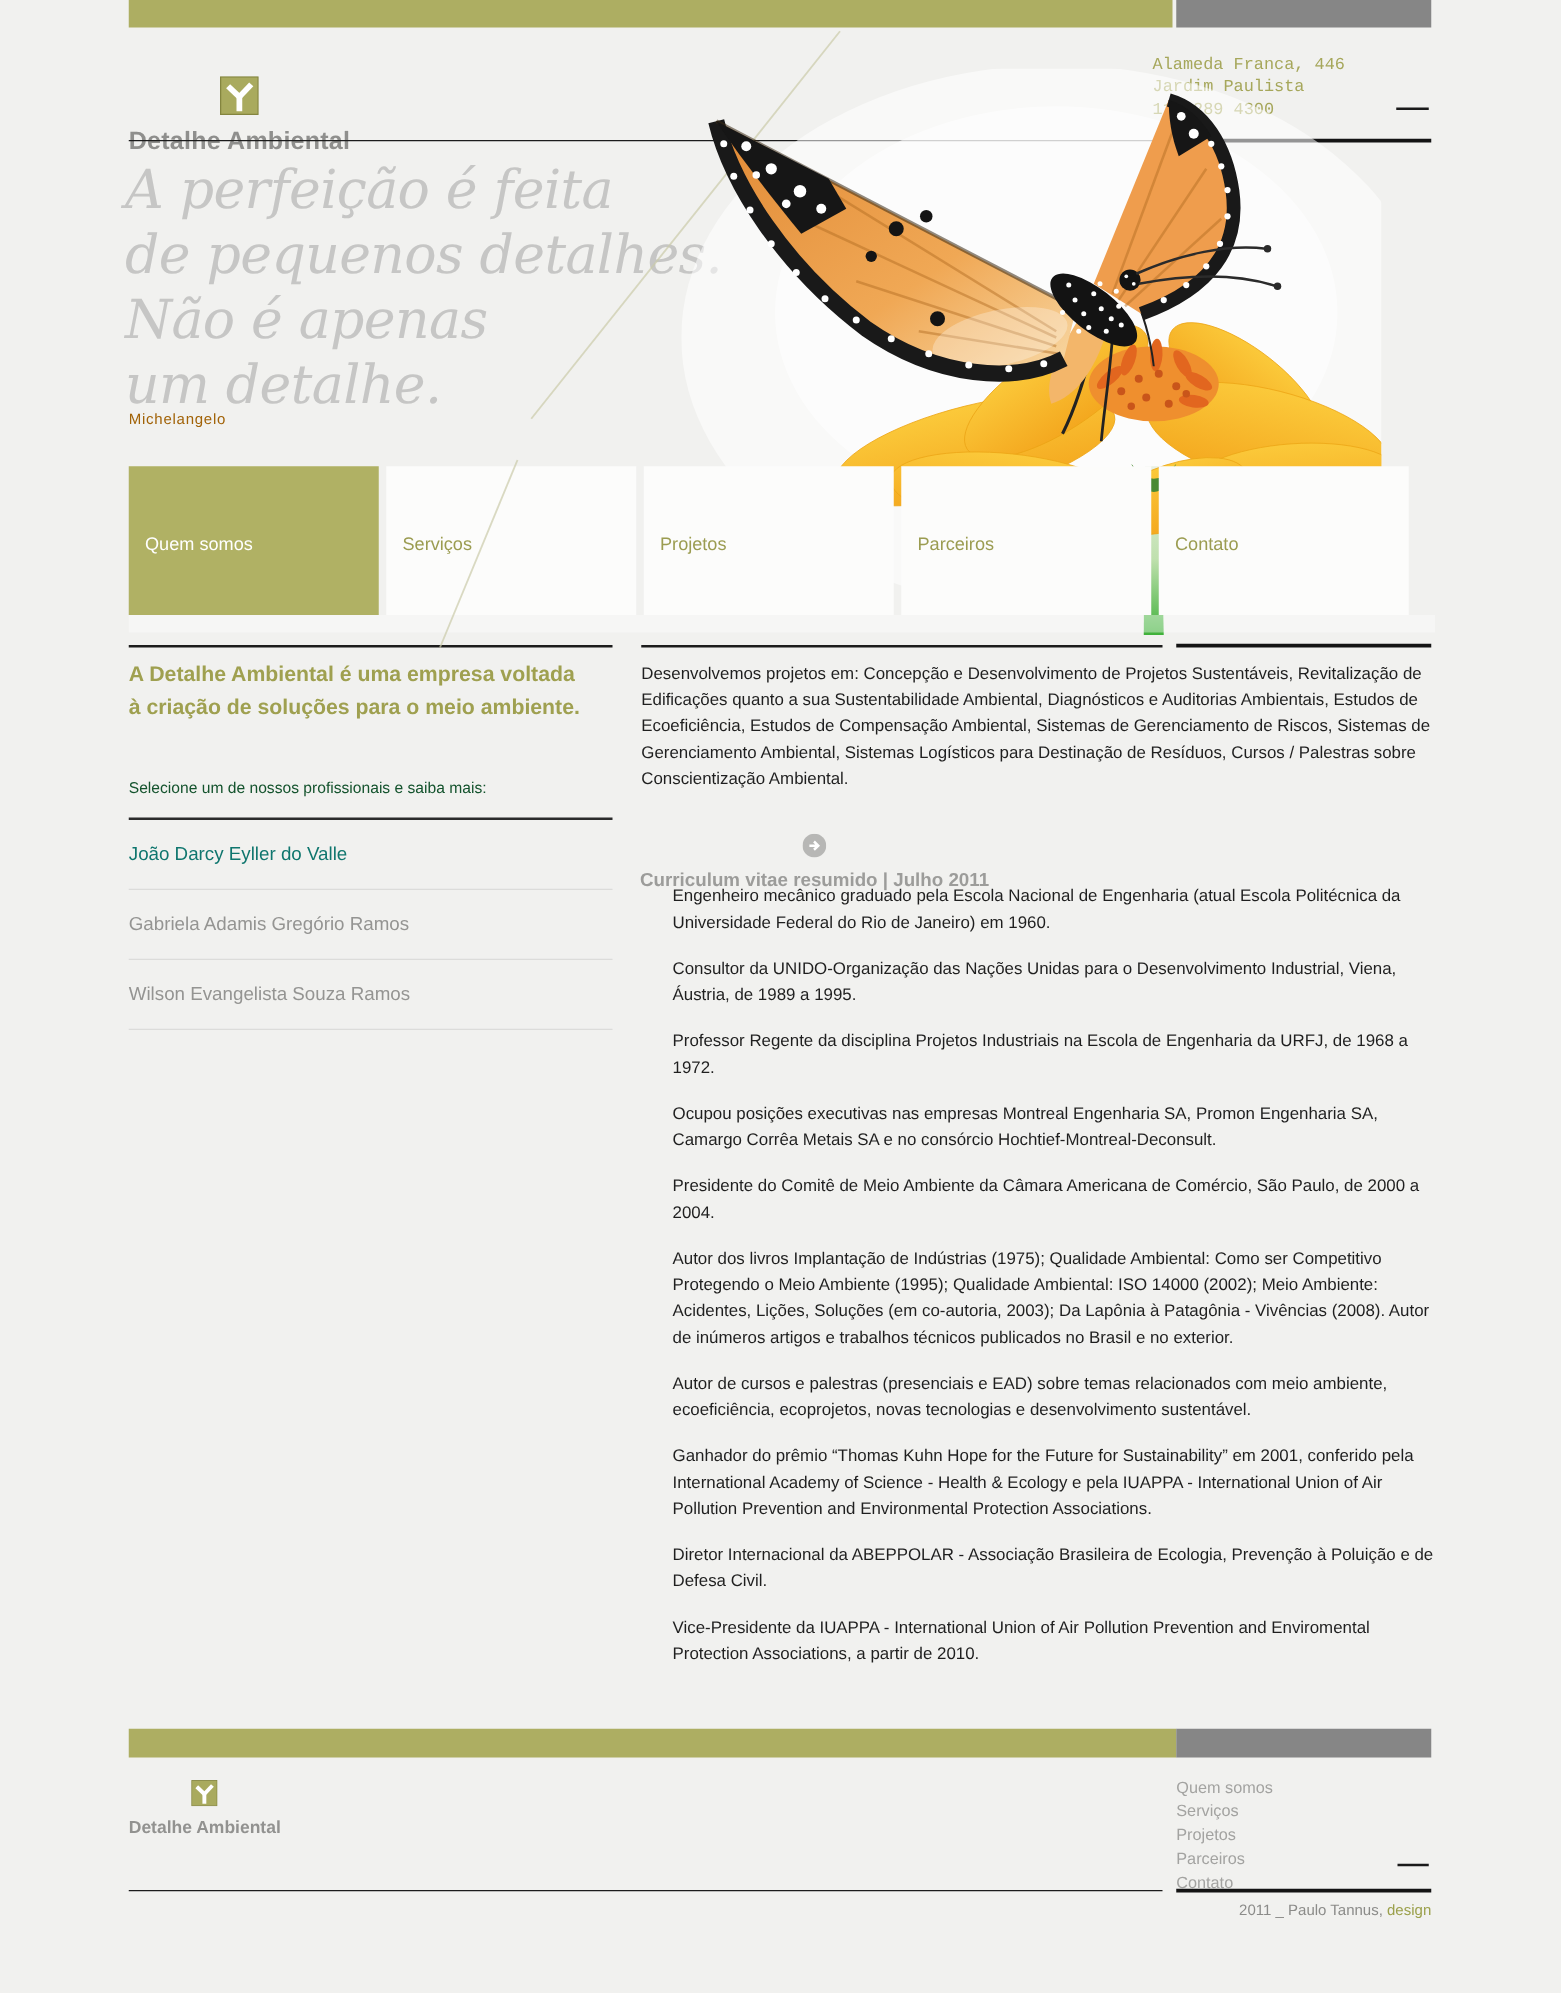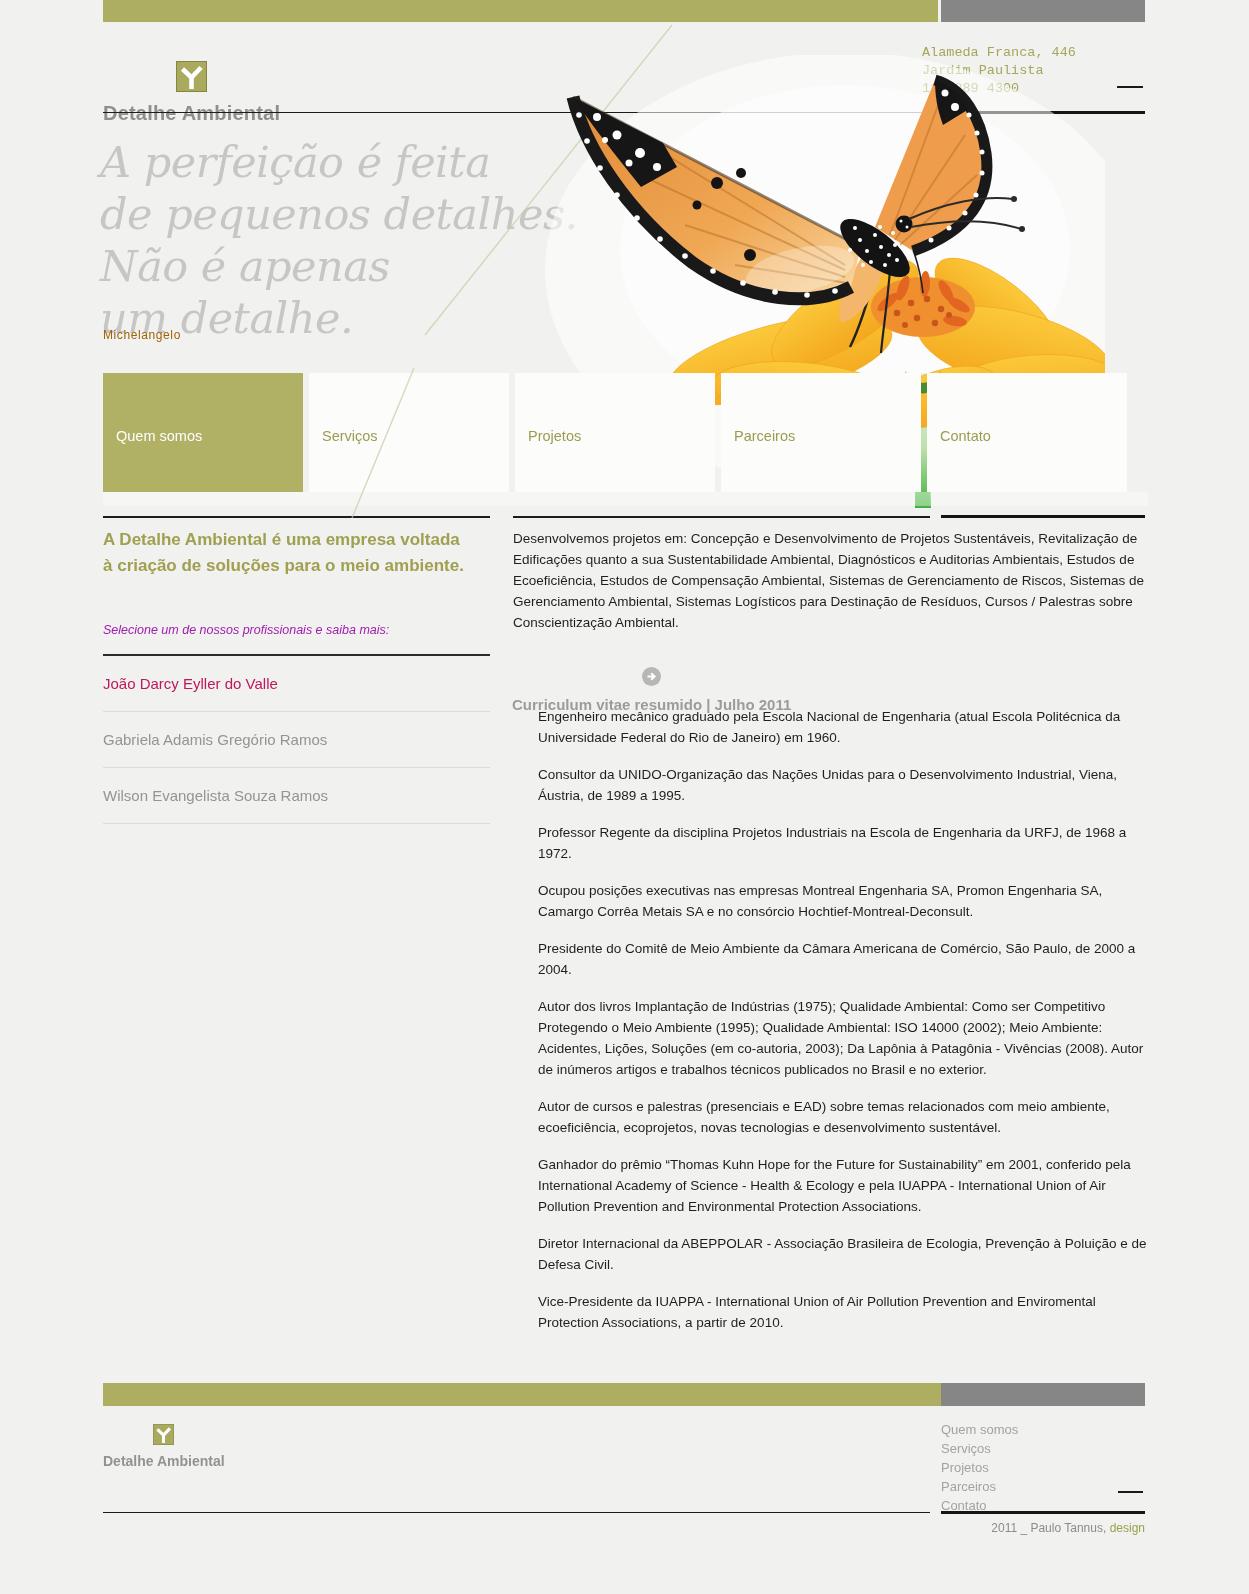--- a/index.html
+++ b/index.html
@@ -45,28 +45,28 @@
     display:flex;align-items:flex-end;
     padding:0 0 48px 13px;
     font-size:14.5px;color:#9b9c51;
   }
   .tab.active{background:#b0b164;color:#ffffff;}
 
   
   .intro-left{
     font-size:17px;line-height:26px;font-weight:bold;color:#9fa050;
   }
-  .hint{font-size:12.5px;color:#a21caf;font-style:italic;}
+  .hint{font-size:12.5px;color:#14532d;}
   .people{width:387px;}
   .person{
     height:55px;display:flex;align-items:center;
     border-bottom:1px solid #dcdcda;
     font-size:15px;color:#949492;cursor:pointer;
   }
-  .person.active{color:#be185d;}
+  .person.active{color:#0f766e;}
   .para{font-size:13.5px;line-height:21px;color:#1f1f1f;}
   .cv-head{display:flex;align-items:center;gap:10px;}
   .cv-head-label{font-size:15px;font-weight:bold;color:#9c9c9a;}
   .cv p{margin:0 0 16px 0;}
 
   
   .footer-brand{font-size:14px;font-weight:bold;color:#929290;}
   .footer-links{display:flex;flex-direction:column;}
   .footer-link{font-size:13px;line-height:19px;color:#a3a3a1;cursor:pointer;}
   .credit{font-size:12px;color:#8b8b89;text-align:right;white-space:nowrap;}
@@ -93,21 +93,21 @@
 <div class="abs address" style="left:922px;top:44px;font-family:Liberation Mono, monospace;">
   <div>Alameda Franca, 446</div>
   <div>Jardim Paulista</div>
   <div>11 3289 4300</div>
 </div>
 
 <div class="abs dash" style="left:1117px;top:86px;width:26px;"></div>
 <div class="abs rule-thin" style="left:103px;top:112px;width:830px;"></div>
 <div class="abs rule-thick" style="left:941px;top:111px;width:204px;"></div>
 
-<div class="abs quote" style="left:100px;top:136px;width:560px;">
+<div class="abs quote" style="left:100px;top:126px;width:560px;">
   <div>A perfeição é feita</div>
   <div>de pequenos detalhes.</div>
   <div>Não é apenas</div>
   <div>um detalhe.</div>
 </div>
 <div class="abs quote-author" style="left:103px;top:328px;">Michelangelo</div>
 
 <svg class="abs deco" style="left:0;top:0;z-index:1;" width="1249" height="560">
   <line x1="672" y1="25" x2="425" y2="335" stroke="#cbcbaa" stroke-width="1.5" opacity="0.7"></line>
 </svg>

